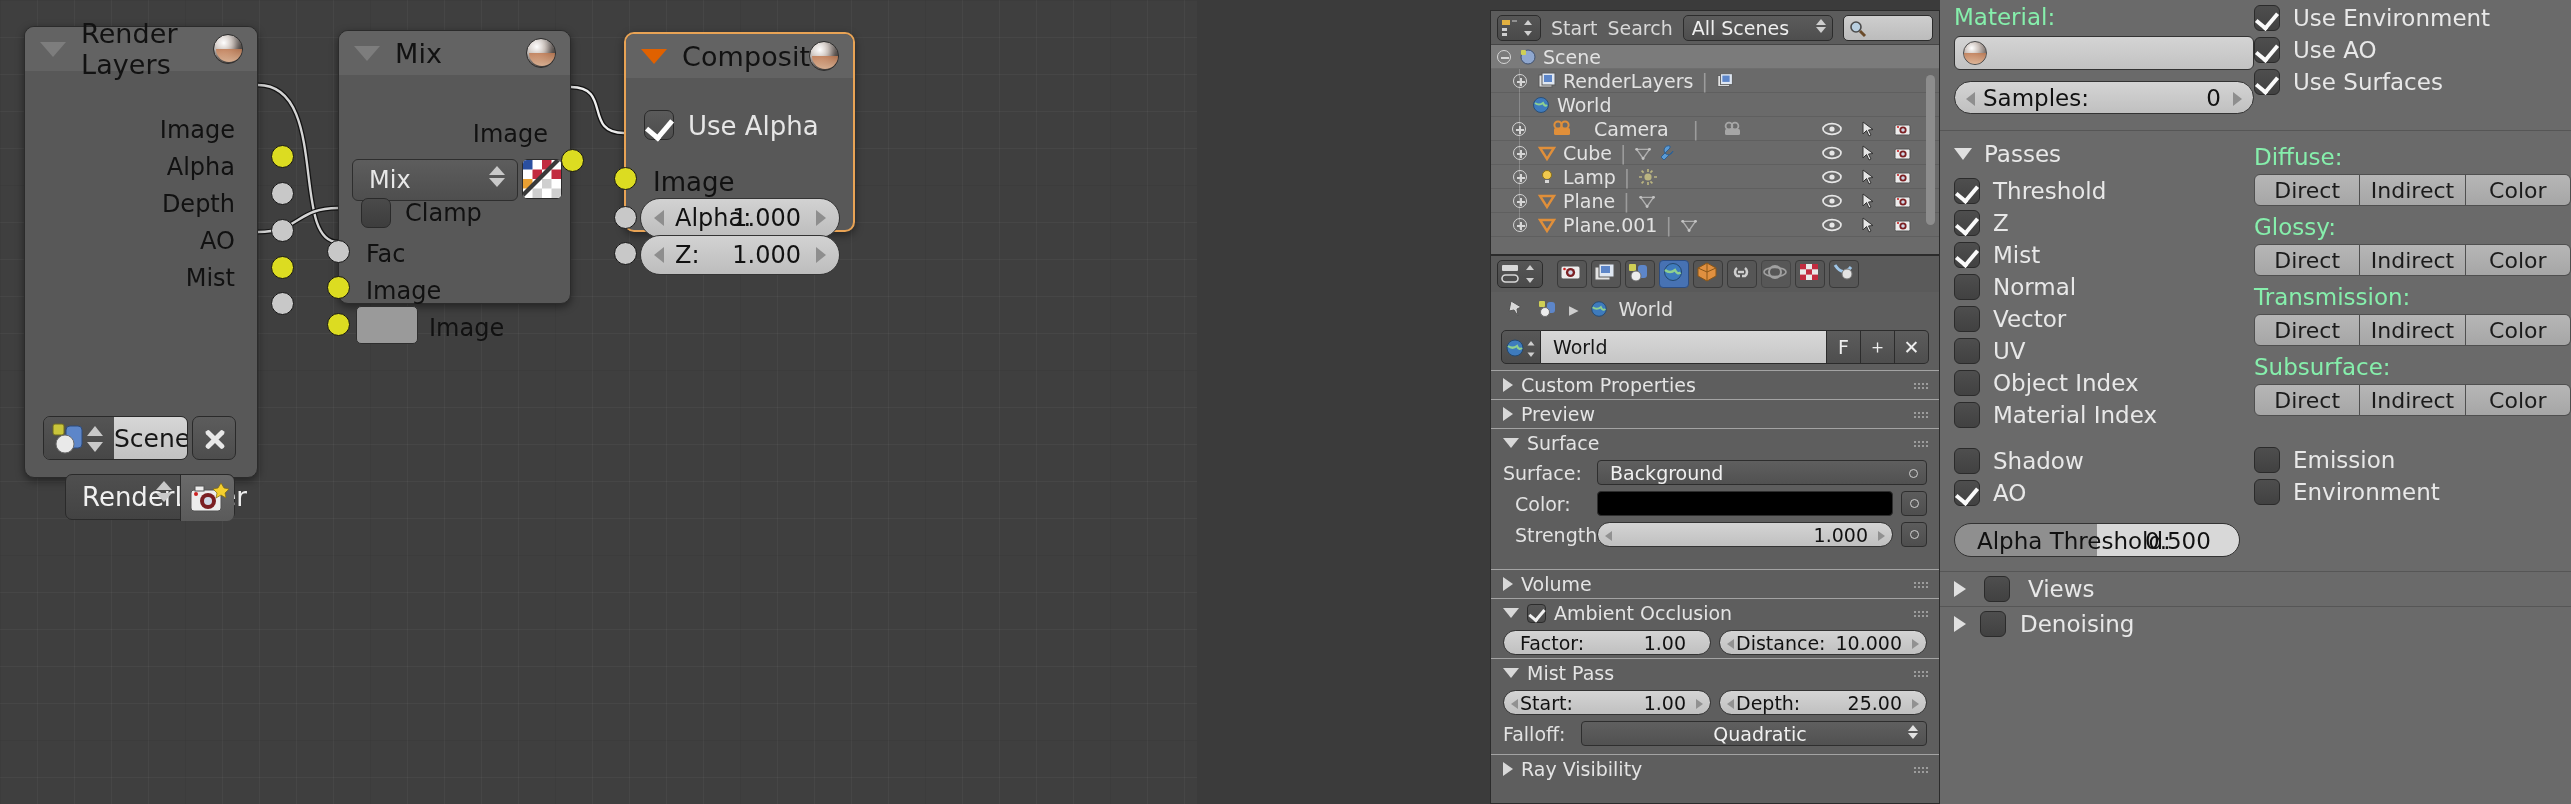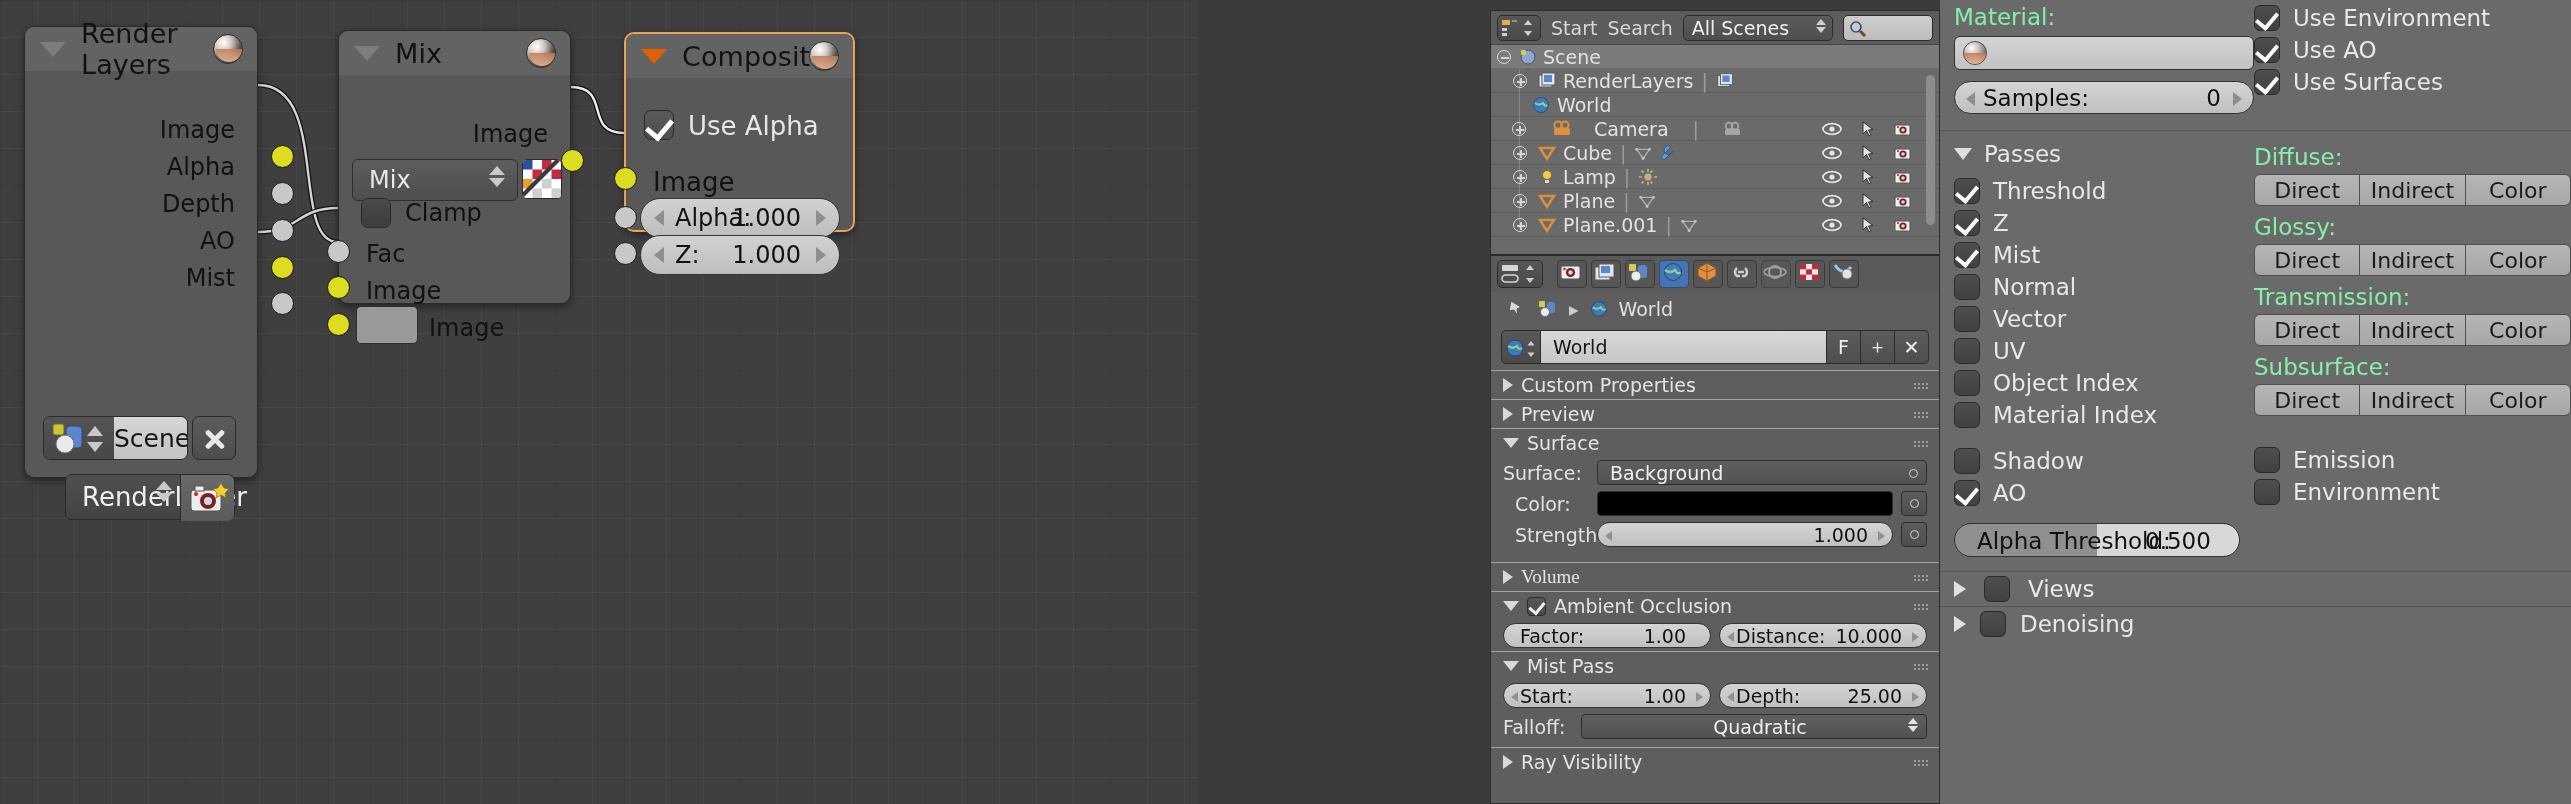--- a/index.html
+++ b/index.html
@@ -751,21 +751,21 @@
     <div class="pslider">
       <span class="lt"></span>
       <span class="vl">1.000</span>
       <span class="gt"></span>
     </div>
     <div class="pbtn-dot">
         <i></i>
       </div>
   </div>
 
-  <div class="panel-hdr" style="margin-top:12px;font-family:Liberation Serif, serif;">
+  <div class="panel-hdr" style="margin-top:19px;">
     <span class="ptri"></span>
     <span>Volume</span>
     <span class="grip"></span>
   </div>
   <div class="panel-hdr">
     <span class="ptri open"></span>
     <span class="pcheck on"></span>
     <span>Ambient Occlusion</span>
     <span class="grip"></span>
   </div>

